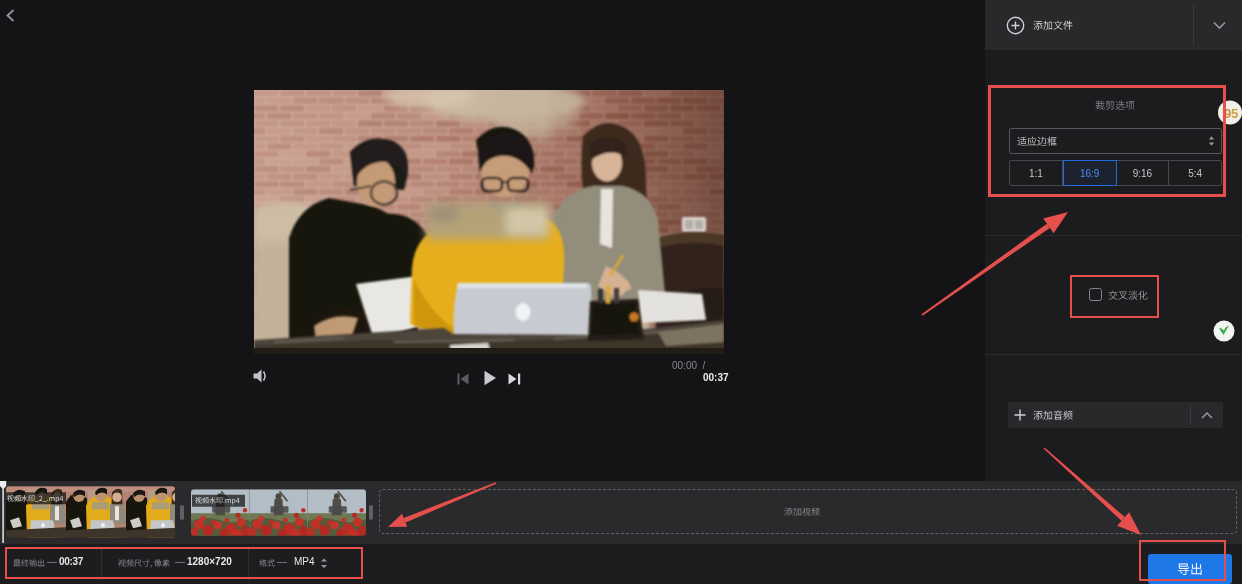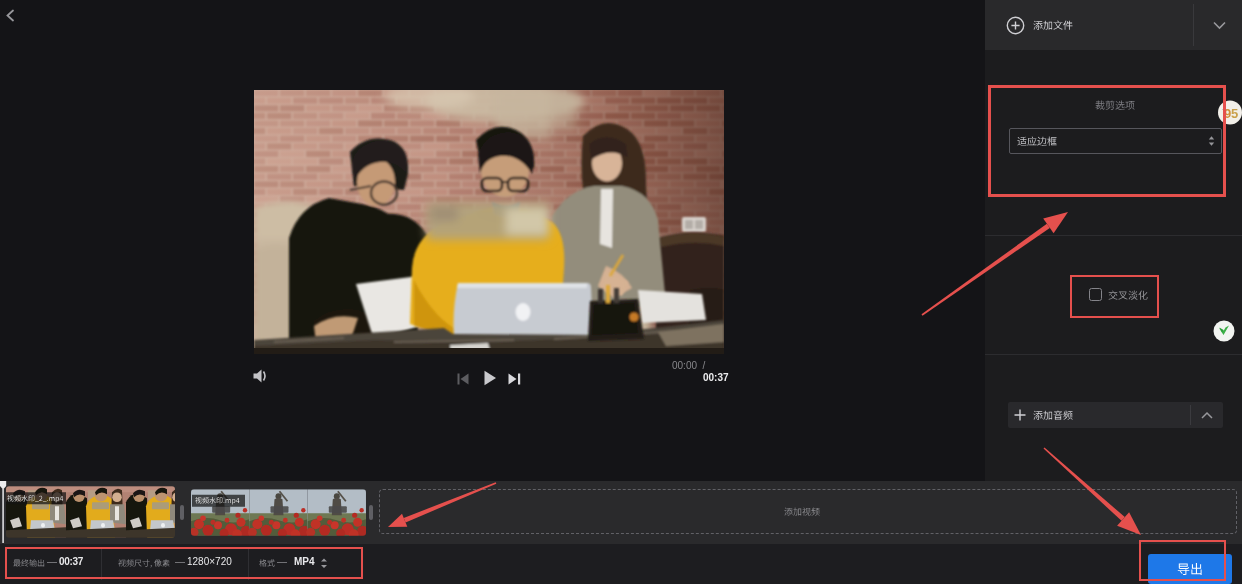--- a/index.html
+++ b/index.html
@@ -27,20 +27,26 @@
 <svg style="position:absolute;left:1095.0px;top:95.0px;overflow:visible" width="42" height="20" viewBox="0 -14 42 20">
       <path transform="translate(0,0)" d="M7.3 -7.7C7.8 -7.3 8.4 -6.6 8.7 -6.2L9.2 -6.6C8.9 -7 8.3 -7.7 7.8 -8.1ZM8.4 -4.5C8.1 -3.7 7.7 -3 7.3 -2.3C7.1 -3.1 7 -4 6.9 -5H9.5V-5.7H6.8C6.8 -6.5 6.8 -7.4 6.8 -8.4H6C6 -7.5 6.1 -6.5 6.1 -5.7H3.6V-6.7H5.4V-7.4H3.6V-8.4H2.9V-7.4H1V-6.7H2.9V-5.7H0.6V-5H6.2C6.3 -3.7 6.4 -2.5 6.7 -1.5C6.1 -0.8 5.4 -0.2 4.7 0.2C4.9 0.4 5.1 0.6 5.2 0.8C5.9 0.4 6.5 -0.1 7 -0.7C7.4 0.2 7.9 0.7 8.5 0.7C9.2 0.7 9.5 0.2 9.6 -1.3C9.4 -1.4 9.2 -1.5 9 -1.7C9 -0.5 8.8 -0 8.6 -0C8.2 -0 7.8 -0.5 7.5 -1.4C8.2 -2.2 8.7 -3.2 9.1 -4.2ZM2.7 -4.6C2.9 -4.4 3 -4.1 3.2 -3.9H0.8V-3.2H2.6C2 -2.6 1.2 -2 0.4 -1.6C0.6 -1.5 0.8 -1.2 0.9 -1.1C1.2 -1.3 1.6 -1.5 1.9 -1.7V-0.8C1.9 -0.4 1.7 -0.1 1.5 -0.1C1.7 0.1 1.8 0.3 1.9 0.5C2 0.4 2.3 0.2 4 -0.3C4 -0.4 4 -0.7 4 -0.9L2.6 -0.5V-2.3C2.9 -2.6 3.2 -2.9 3.4 -3.2H5.7V-3.9H4C3.8 -4.2 3.6 -4.6 3.4 -4.9ZM5 -2.9C4.8 -2.7 4.5 -2.4 4.2 -2.1C3.9 -2.3 3.6 -2.5 3.4 -2.7L2.9 -2.2C3.7 -1.7 4.7 -1 5.1 -0.5L5.6 -0.9C5.4 -1.2 5 -1.4 4.7 -1.7C5 -2 5.3 -2.3 5.5 -2.6Z M16 -6.2V-3.6H16.6V-6.2ZM17.9 -6.4V-3.3C17.9 -3.2 17.9 -3.2 17.7 -3.2C17.6 -3.2 17.3 -3.2 16.8 -3.2C16.9 -3.1 17 -2.8 17.1 -2.7C17.6 -2.7 18 -2.7 18.2 -2.8C18.5 -2.8 18.6 -3 18.6 -3.3V-6.4ZM16.9 -8.4C16.7 -8.1 16.4 -7.7 16.2 -7.4H13.2L13.7 -7.5C13.5 -7.8 13.3 -8.2 13.1 -8.4L12.4 -8.3C12.6 -8 12.8 -7.6 12.9 -7.4H10.6V-6.8H19.4V-7.4H17C17.2 -7.7 17.4 -8 17.6 -8.3ZM10.8 -2.3V-1.7H14.1C13.7 -0.6 12.9 -0.1 10.5 0.2C10.6 0.4 10.8 0.7 10.9 0.8C13.5 0.5 14.5 -0.3 14.9 -1.7H18C17.9 -0.6 17.7 -0.1 17.5 0C17.4 0.1 17.4 0.1 17.1 0.1C16.9 0.1 16.3 0.1 15.7 0.1C15.8 0.2 15.9 0.5 15.9 0.7C16.5 0.8 17.1 0.8 17.4 0.7C17.7 0.7 17.9 0.7 18.1 0.5C18.4 0.2 18.6 -0.4 18.8 -2C18.8 -2.1 18.8 -2.3 18.8 -2.3ZM14.2 -5.8V-5.2H12V-5.8ZM11.4 -6.3V-2.7H12V-3.7H14.2V-3.3C14.2 -3.2 14.2 -3.2 14.1 -3.2C14 -3.2 13.7 -3.2 13.3 -3.2C13.4 -3.1 13.5 -2.9 13.5 -2.7C14 -2.7 14.3 -2.7 14.6 -2.8C14.8 -2.9 14.8 -3 14.8 -3.3V-6.3ZM14.2 -4.7V-4.1H12V-4.7Z M20.6 -7.7C21.2 -7.2 21.9 -6.5 22.2 -6L22.8 -6.4C22.5 -6.9 21.8 -7.6 21.2 -8.1ZM24.5 -8.1C24.2 -7.2 23.8 -6.3 23.3 -5.7C23.4 -5.7 23.8 -5.5 23.9 -5.3C24.1 -5.6 24.4 -6 24.6 -6.4H26V-4.9H23.2V-4.2H25C24.8 -2.9 24.4 -2 22.9 -1.4C23.1 -1.3 23.3 -1 23.4 -0.8C25.1 -1.5 25.6 -2.6 25.8 -4.2H26.8V-1.9C26.8 -1.2 27 -0.9 27.7 -0.9C27.9 -0.9 28.5 -0.9 28.7 -0.9C29.3 -0.9 29.5 -1.2 29.6 -2.5C29.4 -2.6 29.1 -2.7 28.9 -2.8C28.9 -1.8 28.9 -1.6 28.6 -1.6C28.5 -1.6 27.9 -1.6 27.8 -1.6C27.6 -1.6 27.5 -1.7 27.5 -1.9V-4.2H29.5V-4.9H26.8V-6.4H29.1V-7H26.8V-8.4H26V-7H24.9C25 -7.3 25.1 -7.6 25.2 -8ZM22.5 -4.6H20.6V-3.9H21.8V-0.8C21.4 -0.6 20.9 -0.3 20.4 0.1L20.9 0.8C21.5 0.2 22.1 -0.3 22.4 -0.3C22.6 -0.3 23 -0.1 23.4 0.2C24 0.6 24.8 0.7 26 0.7C27 0.7 28.7 0.6 29.5 0.6C29.5 0.4 29.6 -0 29.7 -0.2C28.7 -0.1 27.1 -0 26 -0C24.9 -0 24.1 -0.1 23.5 -0.5C23 -0.7 22.8 -1 22.5 -1Z M36.2 -5V-2.9C36.2 -1.8 35.9 -0.6 33.2 0.2C33.4 0.3 33.6 0.6 33.7 0.8C36.5 -0.1 36.9 -1.6 36.9 -2.9V-5ZM36.9 -0.9C37.7 -0.4 38.6 0.3 39.1 0.8L39.6 0.3C39.1 -0.2 38.1 -0.9 37.4 -1.4ZM30.3 -1.8 30.5 -1.1C31.4 -1.4 32.6 -1.8 33.8 -2.2L33.7 -2.8L32.5 -2.5V-6.5H33.6V-7.2H30.5V-6.5H31.7V-2.2ZM34.2 -6.2V-1.5H34.9V-5.6H38.2V-1.6H38.9V-6.2H36.5C36.7 -6.5 36.9 -6.9 37 -7.3H39.6V-8H33.8V-7.3H36.1C36 -6.9 35.9 -6.6 35.8 -6.2Z" fill="#7f7f84"></path>
     </svg>
 <div class="abs" style="left:1009px;top:128px;width:213px;height:26px;border:1px solid #56565c;border-radius:2px"></div>
 <svg style="position:absolute;left:1017.0px;top:131.0px;overflow:visible" width="42" height="20" viewBox="0 -14 42 20">
       <path transform="translate(0,0)" d="M0.6 -7.6C1.2 -7.1 1.8 -6.4 2.1 -6L2.7 -6.4C2.4 -6.9 1.7 -7.6 1.2 -8ZM4.6 -3.4H8.1V-1.8H4.6ZM2.5 -4.8H0.4V-4.1H1.8V-1C1.3 -0.8 0.8 -0.5 0.4 0L0.8 0.6C1.4 0 1.9 -0.5 2.2 -0.5C2.5 -0.5 2.8 -0.2 3.2 0C3.9 0.4 4.8 0.5 6 0.5C6.9 0.5 8.7 0.5 9.4 0.4C9.4 0.2 9.5 -0.1 9.6 -0.3C8.6 -0.2 7.1 -0.1 6 -0.1C4.9 -0.1 4 -0.2 3.4 -0.6C3 -0.8 2.7 -1 2.5 -1.1ZM3.9 -4V-1.1H8.8V-4H6.7V-5.3H9.5V-6H6.7V-7.3C7.5 -7.4 8.3 -7.5 8.9 -7.7L8.6 -8.3C7.4 -8 5.2 -7.7 3.5 -7.6C3.6 -7.4 3.7 -7.2 3.7 -7C4.4 -7 5.2 -7.1 6 -7.2V-6H3.1V-5.3H6V-4Z M12.6 -4.9C13.1 -3.8 13.5 -2.4 13.7 -1.5L14.4 -1.8C14.2 -2.7 13.7 -4.1 13.3 -5.2ZM14.8 -5.5C15.1 -4.4 15.5 -3 15.6 -2L16.4 -2.2C16.2 -3.2 15.8 -4.6 15.5 -5.7ZM14.7 -8.3C14.9 -7.9 15.1 -7.5 15.2 -7.1H11.2V-4.4C11.2 -3 11.1 -1 10.4 0.5C10.5 0.5 10.9 0.7 11 0.9C11.8 -0.6 12 -2.9 12 -4.4V-6.4H19.4V-7.1H16.1C15.9 -7.5 15.7 -8 15.4 -8.5ZM12.1 -0.4V0.3H19.6V-0.4H16.8C17.8 -1.9 18.5 -3.8 19 -5.4L18.2 -5.7C17.8 -4 17 -1.9 16.1 -0.4Z M20.8 -7.8C21.4 -7.3 22 -6.6 22.4 -6.1L23 -6.6C22.6 -7 21.9 -7.8 21.4 -8.2ZM25.5 -8.2C25.5 -7.7 25.5 -7.1 25.5 -6.6H23.4V-5.9H25.4C25.3 -4 24.8 -2.4 23.1 -1.4C23.3 -1.3 23.6 -1 23.7 -0.8C25.4 -2 26 -3.8 26.2 -5.9H28.4C28.3 -3.1 28.2 -2 27.9 -1.7C27.8 -1.6 27.7 -1.6 27.5 -1.6C27.3 -1.6 26.7 -1.6 26.1 -1.6C26.3 -1.4 26.4 -1.1 26.4 -0.9C26.9 -0.8 27.5 -0.8 27.8 -0.9C28.1 -0.9 28.4 -1 28.6 -1.2C28.9 -1.6 29.1 -2.9 29.2 -6.2C29.2 -6.4 29.2 -6.6 29.2 -6.6H26.3C26.3 -7.1 26.3 -7.7 26.3 -8.2ZM22.5 -5H20.4V-4.3H21.7V-1.2C21.3 -1 20.8 -0.5 20.2 0.1L20.8 0.8C21.3 0.1 21.8 -0.5 22.1 -0.5C22.3 -0.5 22.6 -0.2 23.1 0.1C23.8 0.6 24.6 0.7 25.9 0.7C26.9 0.7 28.8 0.6 29.5 0.6C29.5 0.4 29.6 -0.1 29.7 -0.3C28.7 -0.1 27.2 -0.1 26 -0.1C24.8 -0.1 23.9 -0.1 23.2 -0.6C22.9 -0.8 22.7 -1 22.5 -1.1Z M39.5 -7.8H34V0.3H39.6V-0.4H34.7V-7.1H39.5ZM35 -2V-1.3H39.3V-2H37.4V-3.6H39V-4.2H37.4V-5.6H39.2V-6.2H35.1V-5.6H36.7V-4.2H35.3V-3.6H36.7V-2ZM31.9 -8.4V-6.3H30.4V-5.6H31.8C31.5 -4.3 30.9 -2.8 30.3 -2C30.4 -1.8 30.6 -1.5 30.6 -1.3C31.1 -1.9 31.6 -3 31.9 -4V0.8H32.6V-4.5C32.9 -4 33.3 -3.4 33.5 -3.1L33.9 -3.8C33.7 -4 32.9 -5 32.6 -5.3V-5.6H33.7V-6.3H32.6V-8.4Z" fill="#c9c9cd"></path>
     </svg>
 <svg class="abs" style="left:1207px;top:135px" width="9" height="12" viewBox="0 0 9 12">
       <path d="M1.8 4.4 L4.5 1.2 L7.2 4.4Z M1.8 7.6 L4.5 10.8 L7.2 7.6Z" fill="#96969a"></path>
     </svg>
+<div class="abs" style="left:1009px;top:160px;width:213px;height:26px;border:1px solid #47474c;border-radius:2px;display:flex">
+      <div style="flex:1;display:flex;align-items:center;justify-content:center;color:#c6c6ca;font-size:10px;border-right:1px solid #47474c">1:1</div>
+      <div style="flex:1;display:flex;align-items:center;justify-content:center;color:#4b8df8;font-size:10px;border:1px solid #1f6be0;margin:-1px 0;position:relative;background:rgba(28,86,200,0.10)">16:9</div>
+      <div style="flex:1;display:flex;align-items:center;justify-content:center;color:#c6c6ca;font-size:10px;border-right:1px solid #47474c">9:16</div>
+      <div style="flex:1;display:flex;align-items:center;justify-content:center;color:#c6c6ca;font-size:10px">5:4</div>
+    </div>
 <div class="abs" style="left:1089px;top:288px;width:13px;height:13px;border:1.5px solid #84848a;border-radius:2.5px"></div>
 <svg style="position:absolute;left:1108.0px;top:285.0px;overflow:visible" width="42" height="20" viewBox="0 -14 42 20">
       <path transform="translate(0,0)" d="M3.2 -6C2.6 -5.2 1.6 -4.4 0.7 -3.9C0.9 -3.8 1.2 -3.5 1.3 -3.4C2.2 -3.9 3.2 -4.8 3.9 -5.7ZM6.2 -5.5C7.1 -4.9 8.2 -4 8.7 -3.3L9.4 -3.8C8.8 -4.5 7.7 -5.4 6.8 -6ZM3.5 -4.2 2.9 -4C3.2 -3 3.8 -2.2 4.5 -1.5C3.4 -0.7 2.1 -0.2 0.5 0.1C0.6 0.3 0.8 0.6 0.9 0.8C2.5 0.4 3.9 -0.2 5 -1C6.1 -0.2 7.4 0.4 9.1 0.7C9.2 0.5 9.4 0.2 9.6 0.1C8 -0.2 6.6 -0.7 5.6 -1.5C6.3 -2.2 6.9 -3 7.3 -4.1L6.5 -4.3C6.2 -3.4 5.7 -2.6 5 -2C4.4 -2.6 3.9 -3.4 3.5 -4.2ZM4.2 -8.2C4.4 -7.9 4.7 -7.4 4.9 -7H0.7V-6.3H9.3V-7H5.2L5.6 -7.2C5.5 -7.5 5.2 -8.1 4.9 -8.5Z M13.9 -5.8C14.5 -5.3 15.2 -4.6 15.5 -4.2L16 -4.6C15.7 -5.1 15 -5.7 14.4 -6.2ZM10.9 -7.5V-6.7H11.7C12.3 -4.8 13.2 -3.2 14.4 -1.9C13.2 -1 11.8 -0.3 10.3 0.1C10.4 0.3 10.7 0.6 10.8 0.8C12.3 0.3 13.8 -0.4 15 -1.4C16.1 -0.5 17.5 0.2 19.2 0.6C19.3 0.4 19.5 0.1 19.6 -0.1C18 -0.4 16.7 -1.1 15.6 -1.9C17 -3.2 18 -5 18.6 -7.2L18.1 -7.5L18 -7.5ZM12.4 -6.7H17.7C17.1 -4.9 16.2 -3.5 15 -2.4C13.8 -3.6 13 -5 12.4 -6.7Z M24.2 -7.8C24.1 -7.1 23.7 -6.4 23.3 -6L24 -5.7C24.4 -6.2 24.7 -7 24.9 -7.6ZM24.1 -3.4C23.9 -2.7 23.6 -1.9 23.2 -1.5L23.8 -1.2C24.3 -1.7 24.6 -2.5 24.8 -3.2ZM28.3 -7.8C28.1 -7.2 27.6 -6.5 27.2 -6L27.8 -5.8C28.2 -6.2 28.7 -6.9 29.1 -7.5ZM28.4 -3.5C28.1 -2.9 27.7 -2.1 27.3 -1.6L27.9 -1.3C28.3 -1.8 28.8 -2.5 29.2 -3.2ZM20.9 -7.7C21.5 -7.4 22.3 -6.9 22.6 -6.5L23.1 -7.1C22.7 -7.5 22 -7.9 21.4 -8.2ZM20.4 -5C21 -4.7 21.7 -4.2 22.1 -3.9L22.6 -4.5C22.2 -4.8 21.4 -5.2 20.8 -5.5ZM20.6 0.1 21.3 0.6C21.8 -0.3 22.4 -1.6 22.9 -2.6L22.3 -3.1C21.8 -2 21.1 -0.7 20.6 0.1ZM25.9 -8.4C25.9 -5.9 25.6 -4.8 23.1 -4.3C23.3 -4.1 23.5 -3.9 23.6 -3.7C25 -4 25.8 -4.6 26.2 -5.5C27.2 -4.9 28.4 -4.2 28.9 -3.7L29.4 -4.3C28.7 -4.8 27.5 -5.6 26.4 -6.1C26.6 -6.7 26.7 -7.5 26.7 -8.4ZM25.9 -4.2C25.8 -1.6 25.5 -0.4 22.7 0.2C22.9 0.3 23.1 0.6 23.1 0.8C25 0.4 25.9 -0.3 26.3 -1.6C26.8 -0.3 27.7 0.5 29.2 0.8C29.3 0.6 29.5 0.3 29.7 0.1C27.9 -0.2 26.9 -1.2 26.5 -2.8C26.6 -3.2 26.6 -3.7 26.6 -4.2Z M38.7 -7C38 -5.9 37 -4.9 36 -4.1V-8.2H35.2V-3.5C34.5 -3 33.9 -2.6 33.2 -2.3C33.4 -2.2 33.6 -1.9 33.8 -1.7C34.2 -2 34.7 -2.2 35.2 -2.5V-0.8C35.2 0.3 35.5 0.6 36.5 0.6C36.7 0.6 38 0.6 38.2 0.6C39.3 0.6 39.5 -0 39.6 -1.9C39.4 -2 39.1 -2.1 38.9 -2.3C38.8 -0.6 38.7 -0.1 38.2 -0.1C37.9 -0.1 36.8 -0.1 36.5 -0.1C36.1 -0.1 36 -0.2 36 -0.8V-3.1C37.2 -4 38.5 -5.2 39.4 -6.5ZM33.1 -8.4C32.5 -6.9 31.5 -5.4 30.4 -4.4C30.6 -4.2 30.8 -3.9 30.9 -3.7C31.3 -4.1 31.7 -4.5 32.1 -5V0.8H32.9V-6.2C33.2 -6.8 33.6 -7.5 33.9 -8.2Z" fill="#98989c"></path>
     </svg>
 <div class="abs" style="left:1008px;top:402px;width:215px;height:26px;background:#29292c;border-radius:2px"></div>
 <div class="abs" style="left:1190px;top:405px;width:1px;height:20px;background:#3b3b3f"></div>
 <svg class="abs" style="left:1013px;top:408px" width="14" height="14" viewBox="0 0 14 14">
       <path d="M7 1.5v11M1.5 7h11" stroke="#cfcfd3" stroke-width="1.4"></path>
     </svg>
 <svg style="position:absolute;left:1033.0px;top:405.0px;overflow:visible" width="42" height="20" viewBox="0 -14 42 20">
@@ -59,26 +65,26 @@
 <div class="abs" style="left:248px;top:548px;width:1px;height:32px;background:#2f2f33"></div>
 <svg style="position:absolute;left:13.0px;top:552.0px;overflow:visible" width="34" height="20" viewBox="0 -14 34 20">
       <path transform="translate(0,0)" d="M2 -5.1H6V-4.5H2ZM2 -6H6V-5.5H2ZM1.4 -6.5V-4.1H6.6V-6.5ZM3.2 -3.1V-2.6H1.7V-3.1ZM0.4 -0.3 0.4 0.2 3.2 -0.1V0.6H3.7V-0.2L4.2 -0.3V-0.8L3.7 -0.7V-3.1H7.6V-3.6H0.4V-3.1H1.2V-0.4ZM4.1 -2.6V-2.1H4.5L4.4 -2.1C4.6 -1.5 4.9 -1 5.4 -0.6C4.9 -0.2 4.4 0 3.9 0.2C4 0.3 4.2 0.5 4.2 0.6C4.8 0.4 5.3 0.2 5.8 -0.2C6.2 0.2 6.7 0.4 7.4 0.6C7.4 0.5 7.6 0.3 7.7 0.1C7.1 0 6.6 -0.2 6.2 -0.6C6.7 -1.1 7.1 -1.7 7.4 -2.5L7 -2.7L6.9 -2.6ZM4.9 -2.1H6.7C6.4 -1.7 6.1 -1.3 5.8 -0.9C5.4 -1.3 5.1 -1.7 4.9 -2.1ZM3.2 -2.2V-1.6H1.7V-2.2ZM3.2 -1.1V-0.6L1.7 -0.5V-1.1Z M8.3 -0.4 8.4 0.2C9.2 0 10.2 -0.2 11.2 -0.4L11.1 -1C10.1 -0.8 9 -0.5 8.3 -0.4ZM12.5 -2.1C13.1 -1.9 13.8 -1.5 14.2 -1.2L14.6 -1.6C14.2 -1.9 13.5 -2.3 12.9 -2.5ZM11.6 -0.6C12.7 -0.3 14.1 0.2 14.8 0.6L15.1 0.2C14.4 -0.2 13.1 -0.8 12 -1.1ZM12.7 -6.7C12.4 -6 11.8 -5.1 11 -4.5L11.1 -4.7L10.6 -5C10.5 -4.7 10.3 -4.4 10.1 -4.1L9.1 -4C9.6 -4.7 10 -5.6 10.4 -6.5L9.8 -6.7C9.5 -5.8 8.9 -4.7 8.7 -4.5C8.5 -4.2 8.4 -4 8.2 -4C8.3 -3.8 8.4 -3.5 8.4 -3.4C8.6 -3.4 8.8 -3.5 9.8 -3.6C9.4 -3.1 9.1 -2.7 8.9 -2.5C8.7 -2.2 8.5 -2.1 8.3 -2C8.4 -1.9 8.5 -1.6 8.5 -1.5C8.7 -1.6 9 -1.6 11 -2C11 -2.1 11 -2.3 11 -2.5L9.3 -2.2C9.9 -2.9 10.5 -3.6 11 -4.4C11.1 -4.4 11.3 -4.2 11.4 -4C11.7 -4.3 12 -4.6 12.2 -4.9C12.4 -4.5 12.7 -4.1 13.1 -3.8C12.4 -3.3 11.8 -2.9 11 -2.6C11.2 -2.5 11.4 -2.3 11.4 -2.2C12.1 -2.4 12.8 -2.9 13.5 -3.4C14 -2.9 14.7 -2.4 15.4 -2.1C15.5 -2.3 15.7 -2.5 15.8 -2.6C15.1 -2.9 14.5 -3.3 13.9 -3.8C14.4 -4.3 14.9 -5 15.2 -5.7L14.8 -5.9L14.7 -5.9H12.9C13.1 -6.1 13.2 -6.4 13.3 -6.6ZM12.6 -5.4H14.4C14.2 -4.9 13.8 -4.5 13.5 -4.1C13.1 -4.5 12.8 -4.9 12.6 -5.3Z M21.9 -3.6V-0.7H22.3V-3.6ZM22.9 -3.9V-0C22.9 0 22.9 0.1 22.8 0.1C22.7 0.1 22.3 0.1 22 0.1C22.1 0.2 22.1 0.4 22.1 0.6C22.6 0.6 22.9 0.6 23.1 0.5C23.3 0.4 23.4 0.2 23.4 -0V-3.9ZM16.6 -2.6C16.6 -2.7 16.9 -2.8 17.1 -2.8H17.8V-1.6C17.2 -1.5 16.7 -1.4 16.3 -1.3L16.5 -0.8L17.8 -1.1V0.6H18.3V-1.2L18.9 -1.4L18.9 -1.9L18.3 -1.8V-2.8H18.9V-3.3H18.3V-4.5H17.8V-3.3H17.1C17.3 -3.9 17.5 -4.5 17.6 -5.2H18.9V-5.8H17.7C17.8 -6 17.8 -6.3 17.9 -6.6L17.3 -6.7C17.3 -6.4 17.3 -6.1 17.2 -5.8H16.4V-5.2H17.1C17 -4.6 16.8 -4 16.7 -3.8C16.6 -3.4 16.5 -3.2 16.4 -3.1C16.4 -3 16.5 -2.8 16.6 -2.6ZM21.3 -6.7C20.7 -5.9 19.8 -5.1 18.8 -4.7C18.9 -4.5 19.1 -4.4 19.2 -4.2C19.4 -4.3 19.6 -4.5 19.8 -4.6V-4.3H22.8V-4.6C23 -4.5 23.2 -4.4 23.4 -4.3C23.5 -4.5 23.6 -4.6 23.8 -4.8C23 -5.1 22.2 -5.6 21.6 -6.3L21.8 -6.5ZM20 -4.8C20.5 -5.1 20.9 -5.5 21.3 -5.9C21.7 -5.4 22.1 -5.1 22.6 -4.8ZM20.9 -3.2V-2.6H19.8V-3.2ZM19.3 -3.7V0.6H19.8V-1H20.9V0C20.9 0.1 20.9 0.1 20.8 0.1C20.8 0.1 20.5 0.1 20.3 0.1C20.4 0.2 20.4 0.5 20.4 0.6C20.8 0.6 21 0.6 21.2 0.5C21.4 0.4 21.4 0.3 21.4 0V-3.7ZM19.8 -2.2H20.9V-1.5H19.8Z M24.8 -2.7V0.2H30.5V0.6H31.2V-2.7H30.5V-0.4H28.3V-3.2H30.8V-6H30.2V-3.8H28.3V-6.7H27.7V-3.8H25.8V-6H25.2V-3.2H27.7V-0.4H25.5V-2.7Z" fill="#8d8d91"></path>
     </svg>
 <div class="abs" style="left:47px;top:556px;color:#8d8d91;font-size:10px;width:12px">—</div>
 <div class="abs" style="left:59px;top:556px;color:#e9e9eb;font-size:10px;font-weight:700;letter-spacing:-.3px">00:37</div>
 <svg style="position:absolute;left:118.0px;top:552.0px;overflow:visible" width="54" height="20" viewBox="0 -14 54 20">
       <path transform="translate(0,0)" d="M3.6 -6.3V-2.1H4.2V-5.8H6.7V-2.1H7.3V-6.3ZM1.2 -6.4C1.5 -6.1 1.8 -5.7 2 -5.4L2.5 -5.7C2.3 -6 2 -6.4 1.7 -6.7ZM5.1 -5.2V-3.6C5.1 -2.4 4.9 -0.8 2.8 0.2C3 0.3 3.1 0.5 3.2 0.6C4.4 0 5 -0.8 5.4 -1.7V-0.2C5.4 0.4 5.6 0.5 6.1 0.5H6.9C7.6 0.5 7.6 0.2 7.7 -1.1C7.6 -1.1 7.4 -1.2 7.2 -1.3C7.2 -0.2 7.1 0.1 6.9 0.1H6.2C6 0.1 5.9 0 5.9 -0.2V-2.2H5.5C5.6 -2.7 5.7 -3.2 5.7 -3.6V-5.2ZM0.5 -5.3V-4.8H2.4C2 -3.8 1.1 -2.8 0.3 -2.2C0.4 -2.1 0.5 -1.8 0.6 -1.6C0.9 -1.9 1.2 -2.2 1.5 -2.5V0.6H2.1V-2.8C2.4 -2.5 2.7 -2 2.9 -1.8L3.3 -2.2C3.1 -2.4 2.5 -3 2.2 -3.4C2.6 -3.9 3 -4.5 3.2 -5.2L2.9 -5.4L2.7 -5.3Z M13.6 -4C13.6 -1.2 13.5 -0.3 11.6 0.2C11.7 0.3 11.8 0.5 11.9 0.7C13.9 0.1 14.1 -1 14.1 -4ZM13.8 -0.7C14.4 -0.3 15 0.3 15.4 0.7L15.7 0.3C15.4 -0.1 14.7 -0.6 14.2 -1ZM11.4 -3.1C11 -1.4 10.1 -0.3 8.4 0.2C8.5 0.3 8.6 0.5 8.7 0.7C10.5 0 11.5 -1.2 11.9 -3ZM9.1 -3.2C8.9 -2.6 8.6 -2 8.3 -1.6C8.4 -1.5 8.6 -1.4 8.7 -1.3C9.1 -1.7 9.4 -2.4 9.6 -3.1ZM12.4 -4.9V-1.1H12.9V-4.4H14.8V-1.1H15.4V-4.9H13.9L14.3 -5.7H15.6V-6.2H12.1V-5.7H13.7C13.6 -5.4 13.5 -5.1 13.4 -4.9ZM8.9 -6V-4.2H8.3V-3.7H10V-1.3H10.5V-3.7H12V-4.2H10.7V-5.2H11.8V-5.7H10.7V-6.7H10.1V-4.2H9.4V-6Z M17.4 -6.3V-4.1C17.4 -2.8 17.3 -1 16.3 0.2C16.4 0.3 16.7 0.5 16.8 0.7C17.7 -0.4 18 -1.9 18 -3.2H20.1C20.6 -1.3 21.6 0 23.2 0.6C23.3 0.4 23.5 0.2 23.7 0.1C22.1 -0.4 21.2 -1.6 20.7 -3.2H22.9V-6.3ZM18.1 -5.7H22.3V-3.8H18.1V-4.1Z M25.3 -3.3C25.9 -2.7 26.6 -1.8 26.8 -1.3L27.3 -1.6C27.1 -2.2 26.4 -3 25.8 -3.6ZM29.1 -6.7V-5H24.4V-4.4H29.1V-0.3C29.1 -0.1 29 -0 28.8 0C28.6 0 27.9 0 27.2 -0C27.3 0.2 27.4 0.5 27.4 0.7C28.3 0.7 28.9 0.6 29.2 0.5C29.6 0.4 29.7 0.2 29.7 -0.3V-4.4H31.6V-5H29.7V-6.7Z M32.6 1.5C33.3 1.2 33.8 0.6 33.8 -0.2C33.8 -0.7 33.5 -1 33.2 -1C32.9 -1 32.6 -0.8 32.6 -0.5C32.6 -0.2 32.8 0 33.1 0L33.2 0C33.2 0.5 32.9 0.9 32.4 1.1Z M39.9 -5.7H41.3C41.2 -5.4 41 -5.2 40.9 -5H39.4C39.6 -5.2 39.7 -5.5 39.9 -5.7ZM39.9 -6.7C39.6 -6 38.9 -5.2 38.1 -4.6C38.2 -4.5 38.4 -4.3 38.5 -4.2C38.6 -4.3 38.7 -4.4 38.9 -4.5V-3.3H40.1C39.7 -3 39.2 -2.6 38.3 -2.4C38.4 -2.3 38.6 -2.1 38.7 -2C39.4 -2.2 39.9 -2.5 40.3 -2.8C40.4 -2.7 40.5 -2.6 40.6 -2.4C40.1 -1.9 39.1 -1.4 38.3 -1.2C38.4 -1.1 38.6 -0.9 38.6 -0.8C39.4 -1.1 40.3 -1.6 40.8 -2.1C40.9 -1.9 41 -1.8 41 -1.6C40.4 -1 39.2 -0.4 38.2 -0.1C38.4 0 38.5 0.2 38.6 0.4C39.5 0.1 40.5 -0.5 41.2 -1.1C41.2 -0.6 41.1 -0.2 41 -0C40.8 0.1 40.7 0.1 40.6 0.1C40.4 0.1 40.2 0.1 40 0.1C40.1 0.2 40.2 0.5 40.2 0.6C40.4 0.6 40.5 0.6 40.7 0.6C41 0.6 41.2 0.6 41.4 0.4C41.7 0 41.8 -0.8 41.6 -1.7L42 -1.9C42.2 -1 42.7 -0.2 43.4 0.2C43.5 0 43.6 -0.2 43.8 -0.3C43.2 -0.6 42.7 -1.3 42.4 -2.1C42.7 -2.2 43 -2.4 43.3 -2.6L42.9 -3C42.5 -2.7 41.9 -2.3 41.4 -2.1C41.2 -2.5 41 -2.8 40.6 -3.1L40.8 -3.3H43.2V-5H41.5C41.7 -5.3 42 -5.6 42.1 -5.9L41.8 -6.2L41.7 -6.2H40.2L40.5 -6.6ZM39.4 -4.6H40.8C40.8 -4.3 40.7 -4.1 40.5 -3.8H39.4ZM41.3 -4.6H42.6V-3.8H41.1C41.3 -4.1 41.3 -4.3 41.3 -4.6ZM38.1 -6.7C37.7 -5.5 37 -4.3 36.2 -3.5C36.4 -3.4 36.5 -3 36.6 -2.9C36.8 -3.2 37.1 -3.5 37.3 -3.8V0.6H37.9V-4.7C38.2 -5.3 38.5 -5.9 38.7 -6.5Z M49.1 -0.7C49.8 -0.4 50.6 0.2 51.1 0.5L51.5 0.1C51.1 -0.2 50.2 -0.7 49.5 -1ZM46.4 -1C45.9 -0.6 45.1 -0.2 44.4 0.1C44.5 0.2 44.7 0.4 44.8 0.5C45.5 0.2 46.4 -0.3 46.9 -0.8ZM45.6 -2.4C45.7 -2.4 45.9 -2.4 47.5 -2.5C46.8 -2.2 46.2 -2 45.9 -1.9C45.4 -1.7 45.1 -1.6 44.8 -1.6C44.8 -1.5 44.9 -1.2 44.9 -1.1C45.2 -1.1 45.5 -1.2 47.8 -1.3V-0.1C47.8 0 47.8 0.1 47.7 0.1C47.6 0.1 47.1 0.1 46.6 0.1C46.7 0.2 46.8 0.4 46.9 0.6C47.4 0.6 47.8 0.6 48.1 0.5C48.4 0.4 48.4 0.3 48.4 -0V-1.4L50.4 -1.5C50.6 -1.3 50.8 -1.1 51 -0.9L51.4 -1.3C51.1 -1.6 50.4 -2.2 49.8 -2.5L49.4 -2.2C49.6 -2.1 49.8 -2 49.9 -1.9L46.6 -1.7C47.7 -2.1 48.9 -2.5 49.9 -3.1L49.5 -3.5C49.2 -3.3 48.9 -3.2 48.6 -3L46.7 -2.9C47.1 -3.1 47.6 -3.3 48 -3.6L47.8 -3.7H51.6V-4.2H48.3V-4.7H50.8V-5.2H48.3V-5.7H51.2V-6.1H48.3V-6.7H47.7V-6.1H44.9V-5.7H47.7V-5.2H45.3V-4.7H47.7V-4.2H44.4V-3.7H47.3C46.7 -3.4 46.2 -3.1 46 -3C45.7 -2.9 45.6 -2.9 45.4 -2.9C45.5 -2.7 45.5 -2.5 45.6 -2.4Z" fill="#8d8d91"></path>
     </svg>
 <div class="abs" style="left:175px;top:556px;color:#8d8d91;font-size:10px;width:12px">—</div>
-<div class="abs" style="left:187px;top:556px;color:#e9e9eb;font-size:10px;font-weight:400">1280×720</div>
+<div class="abs" style="left:187px;top:556px;color:#e9e9eb;font-size:10px;font-weight:700">1280×720</div>
 <svg style="position:absolute;left:259.0px;top:552.0px;overflow:visible" width="18" height="20" viewBox="0 -14 18 20">
       <path transform="translate(0,0)" d="M4.6 -5.3H6.4C6.1 -4.8 5.8 -4.4 5.4 -4C5 -4.4 4.7 -4.8 4.5 -5.2ZM1.6 -6.7V-5H0.4V-4.4H1.5C1.3 -3.3 0.8 -2.1 0.2 -1.4C0.3 -1.3 0.5 -1 0.5 -0.9C0.9 -1.4 1.3 -2.3 1.6 -3.2V0.6H2.2V-3.4C2.4 -3 2.7 -2.6 2.8 -2.4L3.2 -2.8C3.1 -3.1 2.4 -3.8 2.2 -4.1V-4.4H3.1L2.9 -4.3C3 -4.2 3.3 -4 3.4 -3.9C3.6 -4.1 3.9 -4.4 4.2 -4.7C4.4 -4.3 4.7 -4 5 -3.6C4.3 -3 3.5 -2.6 2.7 -2.3C2.8 -2.2 3 -2 3.1 -1.8C3.3 -1.9 3.5 -2 3.7 -2.1V0.6H4.3V0.3H6.5V0.6H7.1V-2.2L7.4 -2C7.5 -2.2 7.7 -2.4 7.8 -2.5C7 -2.8 6.4 -3.1 5.8 -3.6C6.4 -4.2 6.8 -4.9 7.1 -5.7L6.7 -5.9L6.6 -5.9H4.9C5 -6.1 5.1 -6.3 5.2 -6.6L4.7 -6.7C4.3 -5.9 3.8 -5.1 3.2 -4.6V-5H2.2V-6.7ZM4.3 -0.2V-1.8H6.5V-0.2ZM4.1 -2.3C4.6 -2.5 5 -2.8 5.4 -3.2C5.8 -2.9 6.3 -2.6 6.8 -2.3Z M13.7 -6.3C14.1 -6 14.6 -5.6 14.8 -5.3L15.2 -5.7C15 -6 14.5 -6.4 14.1 -6.7ZM12.5 -6.7C12.5 -6.2 12.5 -5.7 12.6 -5.2H8.4V-4.6H12.6C12.8 -1.7 13.5 0.7 14.8 0.7C15.4 0.7 15.6 0.2 15.7 -1.2C15.6 -1.2 15.3 -1.4 15.2 -1.5C15.2 -0.4 15.1 0 14.8 0C14 0 13.4 -1.9 13.2 -4.6H15.6V-5.2H13.2C13.2 -5.7 13.2 -6.2 13.2 -6.7ZM8.5 -0.2 8.7 0.4C9.7 0.2 11.2 -0.2 12.5 -0.5L12.5 -1L10.8 -0.7V-2.9H12.3V-3.4H8.7V-2.9H10.2V-0.5Z" fill="#8d8d91"></path>
     </svg>
 <div class="abs" style="left:277px;top:556px;color:#8d8d91;font-size:10px;width:12px">—</div>
-<div class="abs" style="left:294px;top:556px;color:#e9e9eb;font-size:10px;font-weight:700">MP4</div>
+<div class="abs" style="left:294px;top:556px;color:#e9e9eb;font-size:10px;font-weight:400">MP4</div>
 <svg class="abs" style="left:319px;top:557px" width="10" height="13" viewBox="0 0 10 13">
       <path d="M2 4.5 L5 1.5 L8 4.5Z M2 8 L5 11 L8 8Z" fill="#98989c"></path>
     </svg>
 <div class="abs" style="left:1148px;top:554px;width:84px;height:30px;background:#1e78e8;border-radius:3px"></div>
 <svg style="position:absolute;left:1177.0px;top:560.0px;overflow:visible" width="28" height="20" viewBox="0 -14 28 20">
       <path transform="translate(0,0)" d="M2.7 -2.4C3.6 -1.7 4.5 -0.7 4.9 -0L5.6 -0.7C5.2 -1.3 4.3 -2.2 3.5 -2.9H8.4V-0.1C8.4 0.1 8.3 0.1 8.1 0.1C7.8 0.1 6.9 0.1 5.9 0.1C6.1 0.4 6.2 0.7 6.3 1C7.5 1 8.3 1 8.8 0.8C9.3 0.7 9.4 0.5 9.4 -0.1V-2.9H12.3V-3.8H9.4V-4.8H8.4V-3.8H0.8V-2.9H3.3ZM1.8 -10V-6.6C1.8 -5.4 2.4 -5.1 4.5 -5.1C5 -5.1 9.2 -5.1 9.7 -5.1C11.4 -5.1 11.8 -5.4 12 -6.8C11.7 -6.8 11.3 -6.9 11 -7.1C10.9 -6.1 10.7 -5.9 9.7 -5.9C8.8 -5.9 5.2 -5.9 4.5 -5.9C3 -5.9 2.8 -6.1 2.8 -6.6V-7.3H10.7V-10.4H1.8ZM2.8 -9.5H9.8V-8.2H2.8Z M14.4 -4.4V0.3H23.6V1H24.6V-4.4H23.6V-0.7H20V-5.3H24.1V-9.8H23.1V-6.2H20V-10.9H18.9V-6.2H16V-9.7H14.9V-5.3H18.9V-0.7H15.4V-4.4Z" fill="#ffffff"></path>
     </svg>
 <svg class="abs" style="left:0;top:480px" width="8" height="64" viewBox="0 0 8 64">
       <path d="M0 1 h6.2 v5 L3.1 9.6 L0 6Z" fill="#ececee"></path>
       <rect x="2.3" y="9" width="1.6" height="54" fill="#dcdcde"></rect>

